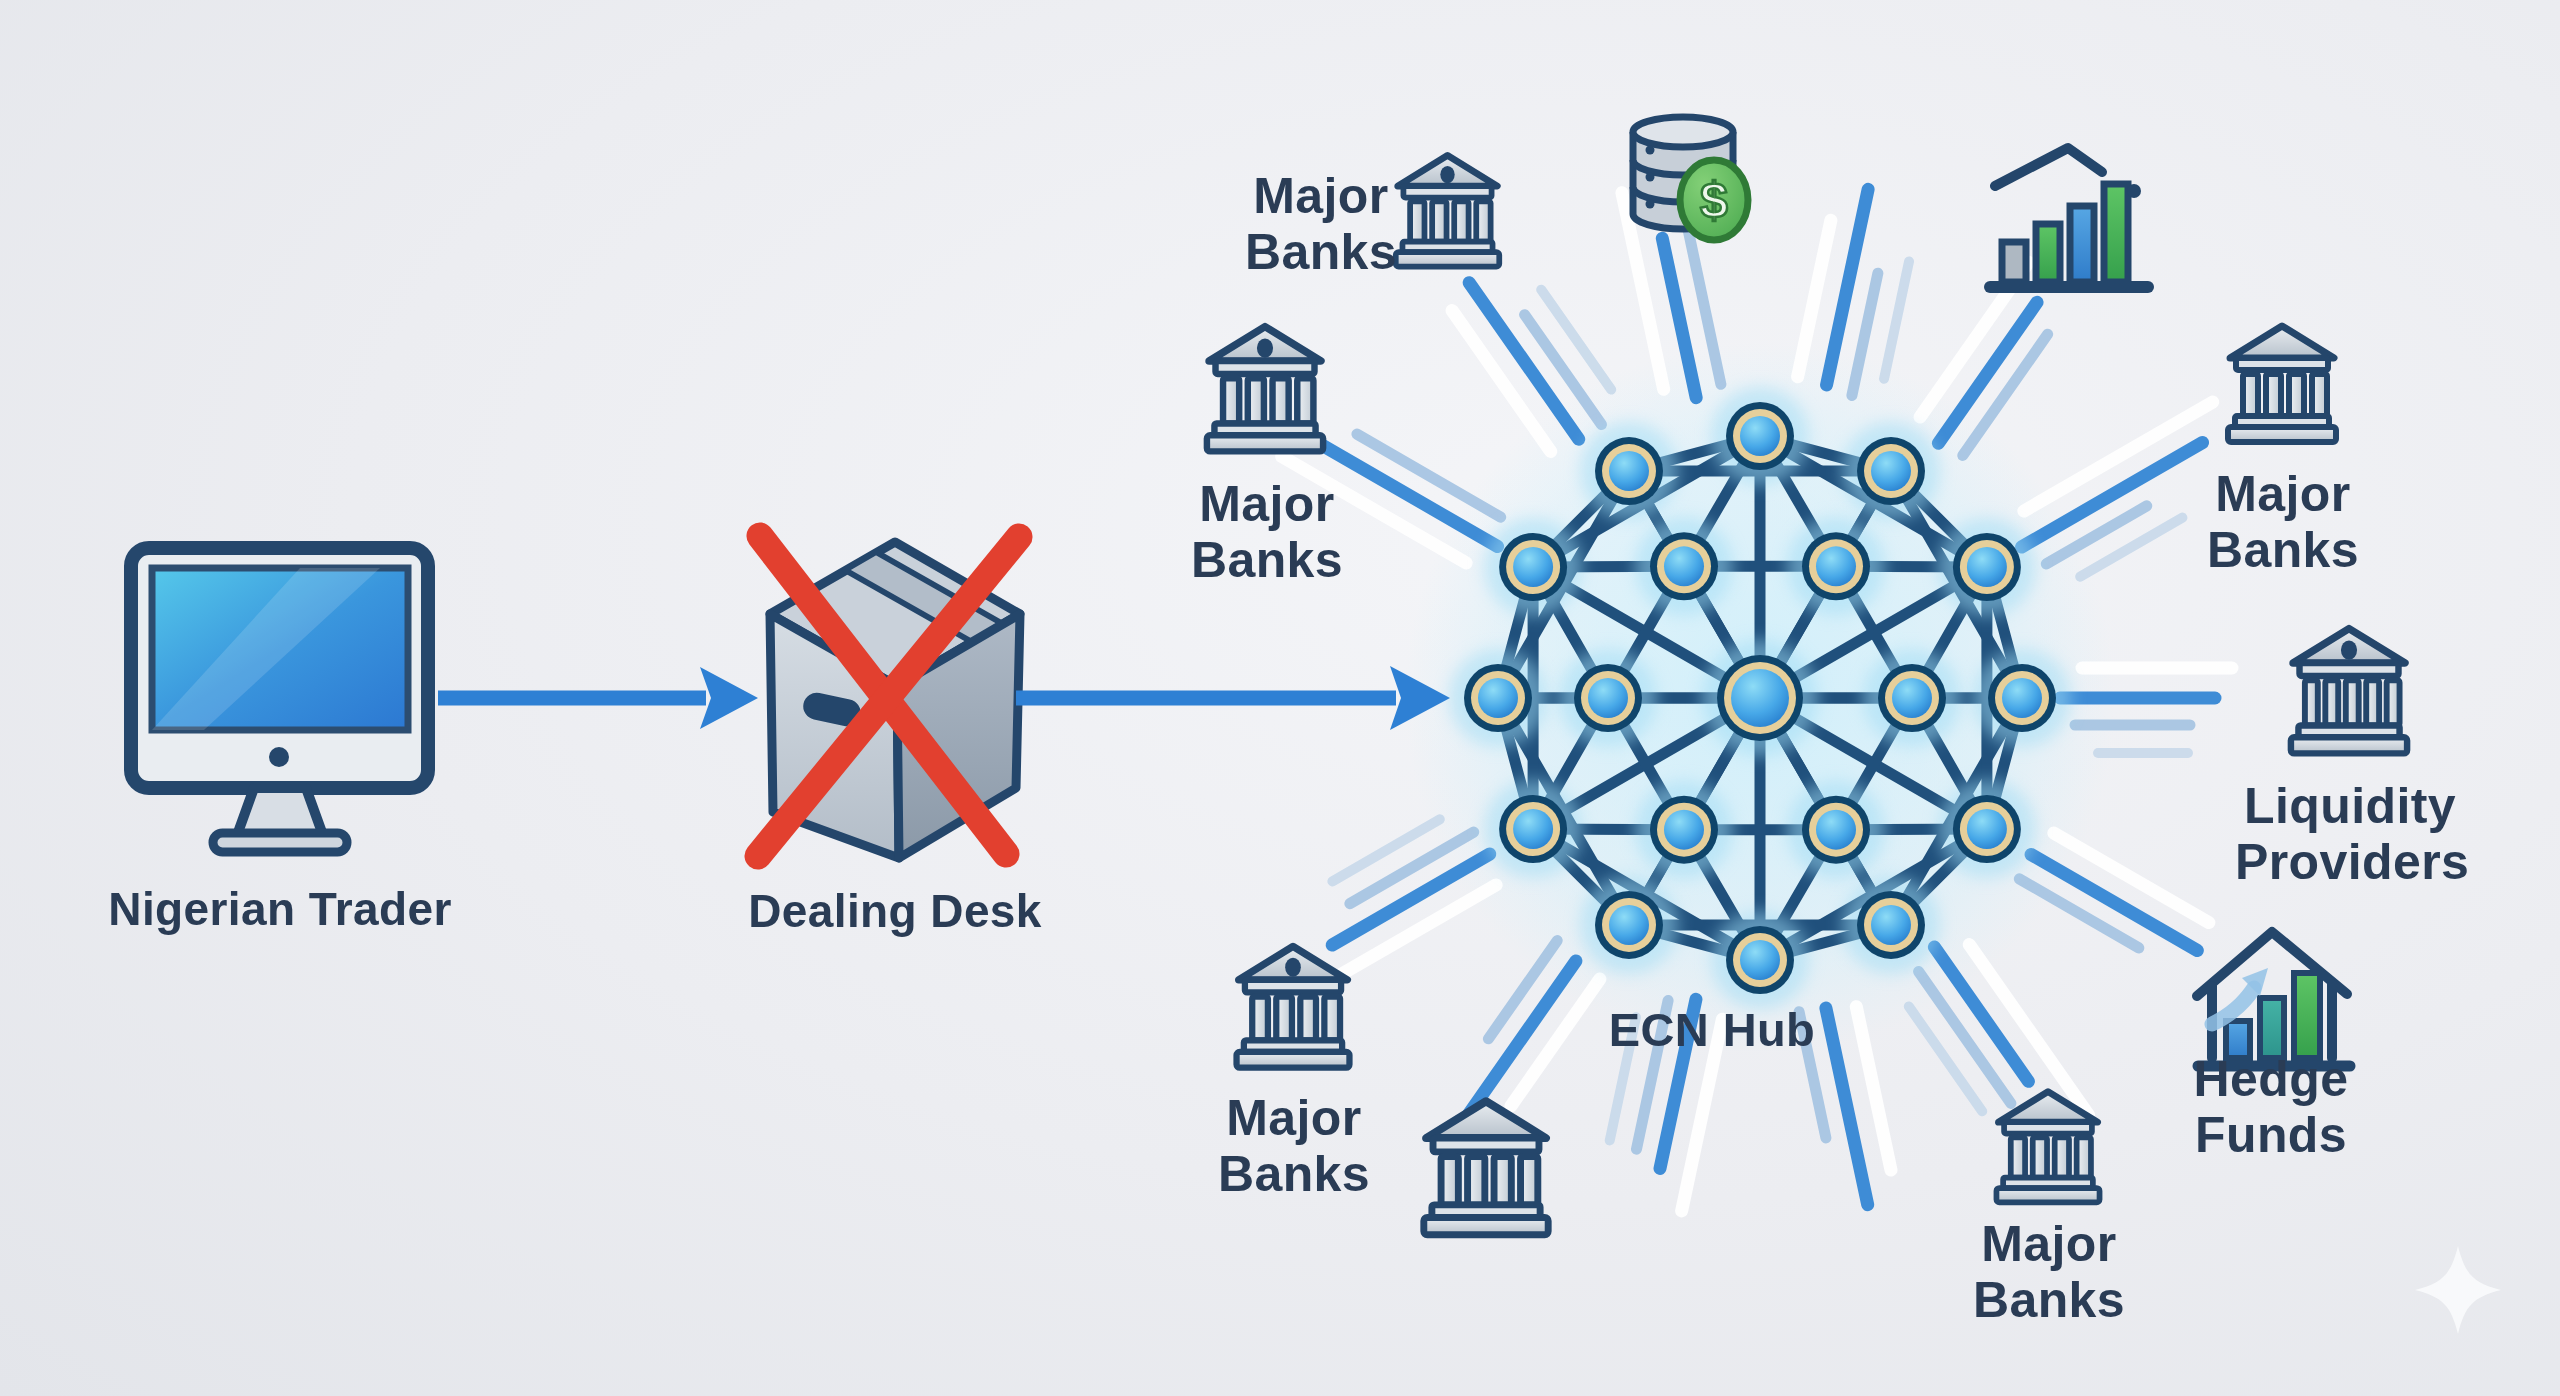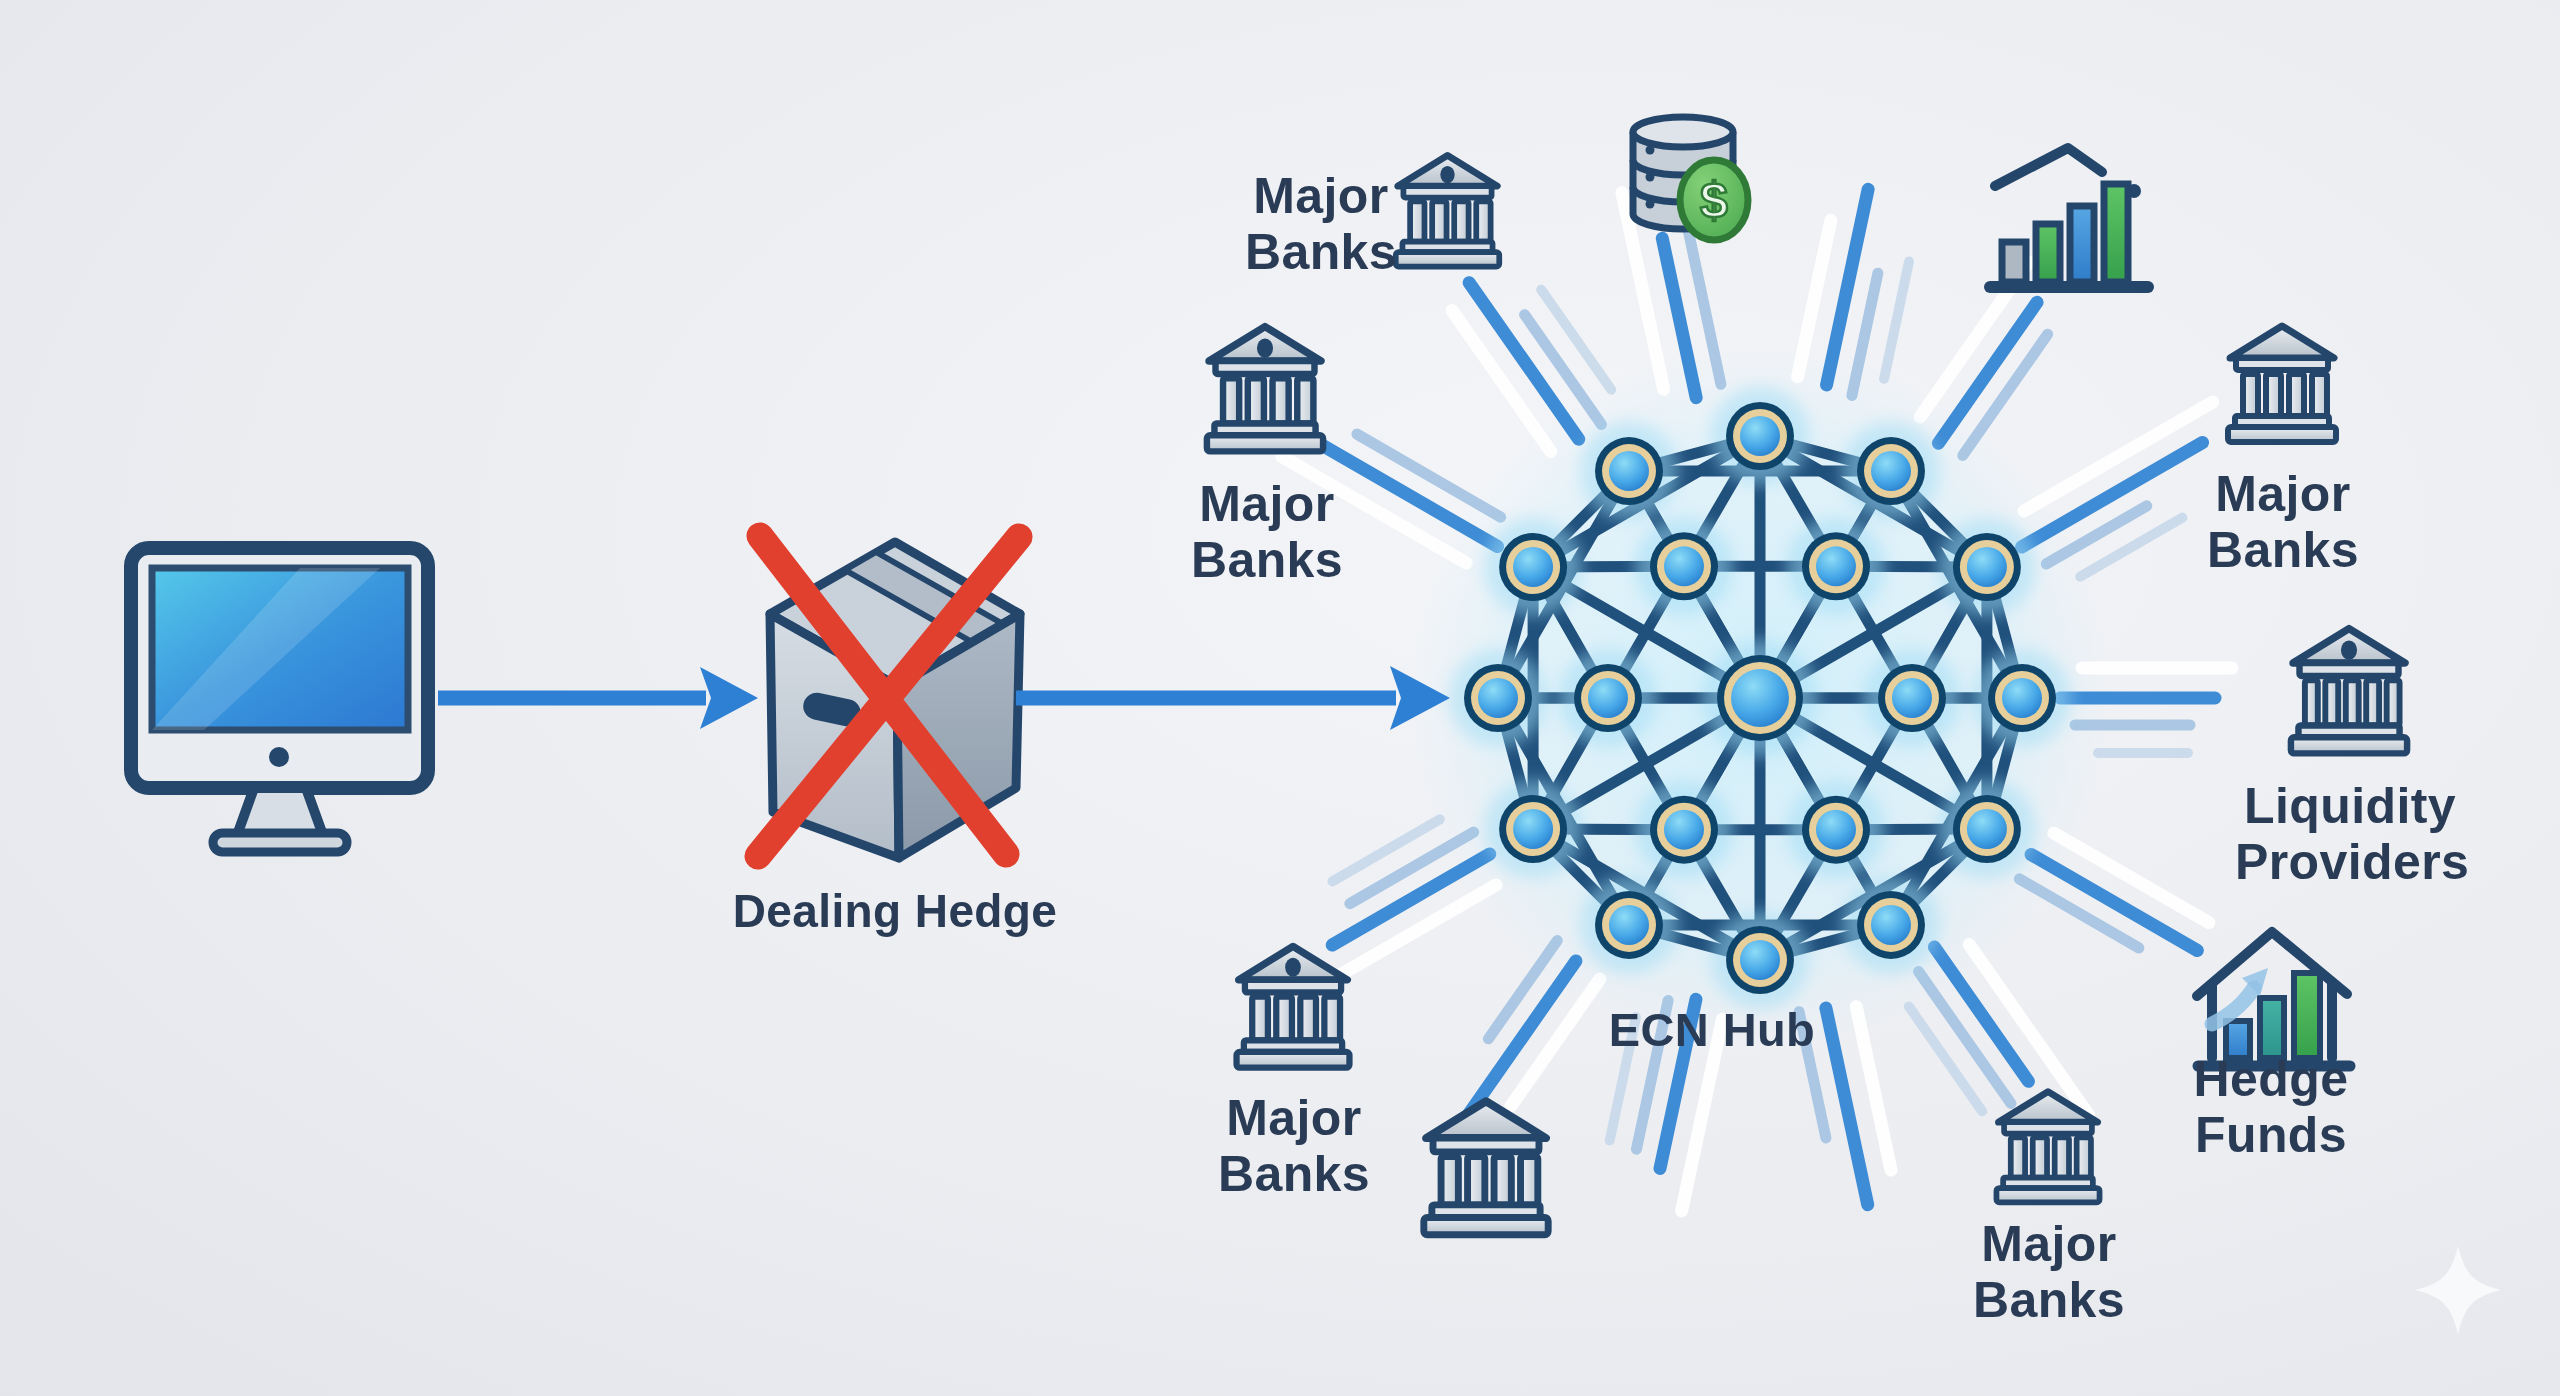--- a/index.html
+++ b/index.html
@@ -431,21 +431,22 @@
     <rect x="2260" y="998" width="24" height="60" fill="url(#gTeal)" stroke="#24466b" stroke-width="6"></rect>
     <rect x="2294" y="973" width="26" height="85" fill="url(#gGreen)" stroke="#24466b" stroke-width="6"></rect>
     <line x1="2198" y1="1066" x2="2350" y2="1066" stroke="#24466b" stroke-width="11" stroke-linecap="round"></line>
     <path d="M2212 1024 Q2238 1012 2254 988" fill="none" stroke="#93c2e6" stroke-width="15" stroke-linecap="round" opacity="0.85"></path>
     <polygon points="2268,968 2242,978 2260,996" fill="#93c2e6" opacity="0.85"></polygon>
   </g>
 
   <path opacity="0.9" fill="#fafbfc" d="M2458 1246 C2465 1274 2473 1283 2501 1290 C2473 1297 2465 1306 2458 1334 C2451 1306 2443 1297 2415 1290 C2443 1283 2451 1274 2458 1246 Z"></path>
 </svg>
 
-<div class="lbl big" style="left:895px;  top:886px;">Dealing Hedge</div>
+<div class="lbl big" style="left:280px;  top:884px;">Nigerian Trader</div>
+<div class="lbl big" style="left:895px;  top:886px;">Dealing Desk</div>
 <div class="lbl hub" style="left:1712px; top:1004px;">ECN Hub</div>
 <div class="lbl two" style="left:1321px; top:168px;">Major Banks</div>
 <div class="lbl two" style="left:1267px; top:476px;">Major Banks</div>
 <div class="lbl two" style="left:1294px; top:1090px;">Major Banks</div>
 <div class="lbl two" style="left:2283px; top:466px;">Major Banks</div>
 <div class="lbl two" style="left:2049px; top:1216px;">Major Banks</div>
 <div class="lbl mid wide" style="left:2350px; top:778px;">Liquidity Providers</div>
 <div class="lbl mid hedge" style="left:2271px; top:1051px;">Hedge Funds</div>
 </div>
 

